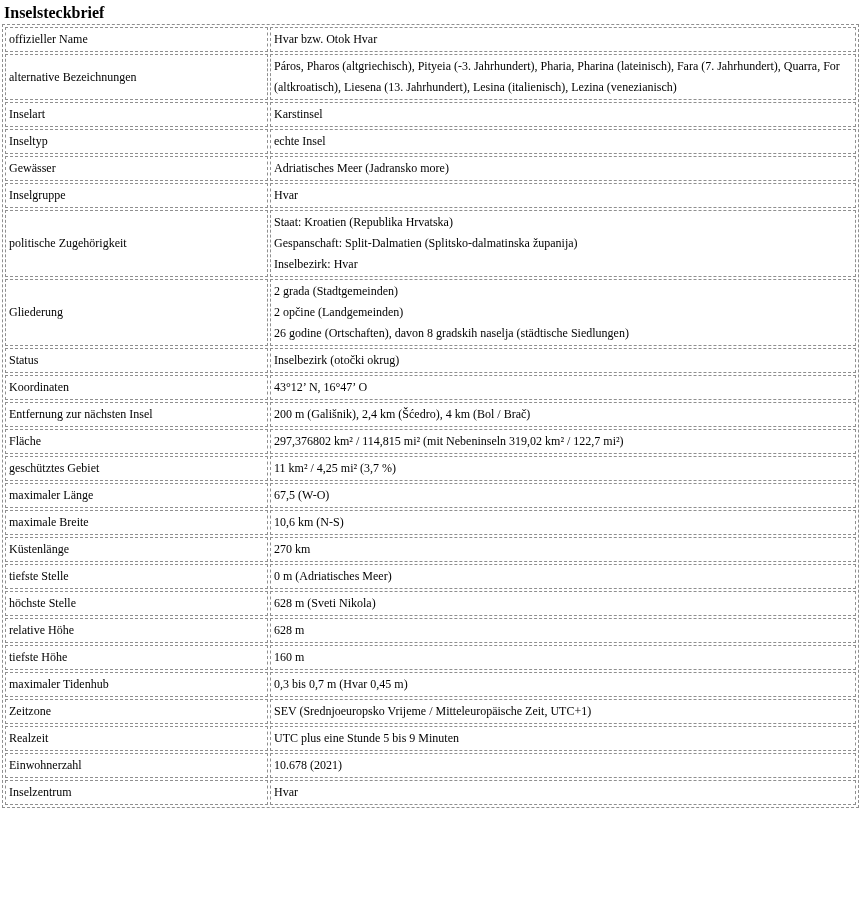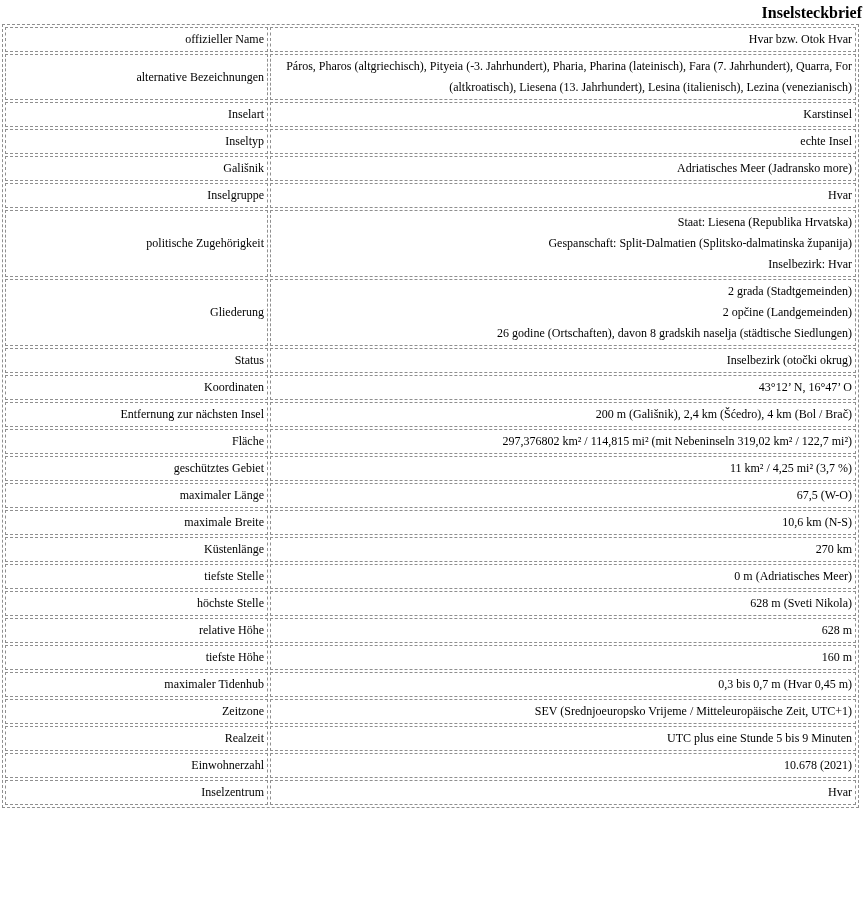--- a/index.html
+++ b/index.html
@@ -5,21 +5,20 @@
   html, body {
     margin: 0;
     padding: 0;
     background: #ffffff;
     color: #000000;
     font-family: "Liberation Serif", "DejaVu Serif", serif;
   }
   .page {
     width: 860px;
     padding: 2px 0 0 2px;
-    text-align: right;
   }
   .title {
     font-size: 16px;
     font-weight: bold;
     margin: 1px 0 2px 2px;
     line-height: 19px;
   }
   table.profile {
     border-collapse: separate;
     border-spacing: 2px;
@@ -60,30 +59,30 @@
         </tr>
         <tr>
           <td class="label-cell">Inselart</td>
           <td class="value-cell">Karstinsel</td>
         </tr>
         <tr>
           <td class="label-cell">Inseltyp</td>
           <td class="value-cell">echte Insel</td>
         </tr>
         <tr>
-          <td class="label-cell">Gališnik</td>
+          <td class="label-cell">Gewässer</td>
           <td class="value-cell">Adriatisches Meer (Jadransko more)</td>
         </tr>
         <tr>
           <td class="label-cell">Inselgruppe</td>
           <td class="value-cell">Hvar</td>
         </tr>
         <tr>
           <td class="label-cell">politische Zugehörigkeit</td>
-          <td class="value-cell">Staat: Liesena (Republika Hrvatska)
+          <td class="value-cell">Staat: Kroatien (Republika Hrvatska)
 Gespanschaft: Split-Dalmatien (Splitsko-dalmatinska županija)
 Inselbezirk: Hvar</td>
         </tr>
         <tr>
           <td class="label-cell">Gliederung</td>
           <td class="value-cell">2 grada (Stadtgemeinden)
 2 opčine (Landgemeinden)
 26 godine (Ortschaften), davon 8 gradskih naselja (städtische Siedlungen)</td>
         </tr>
         <tr>

